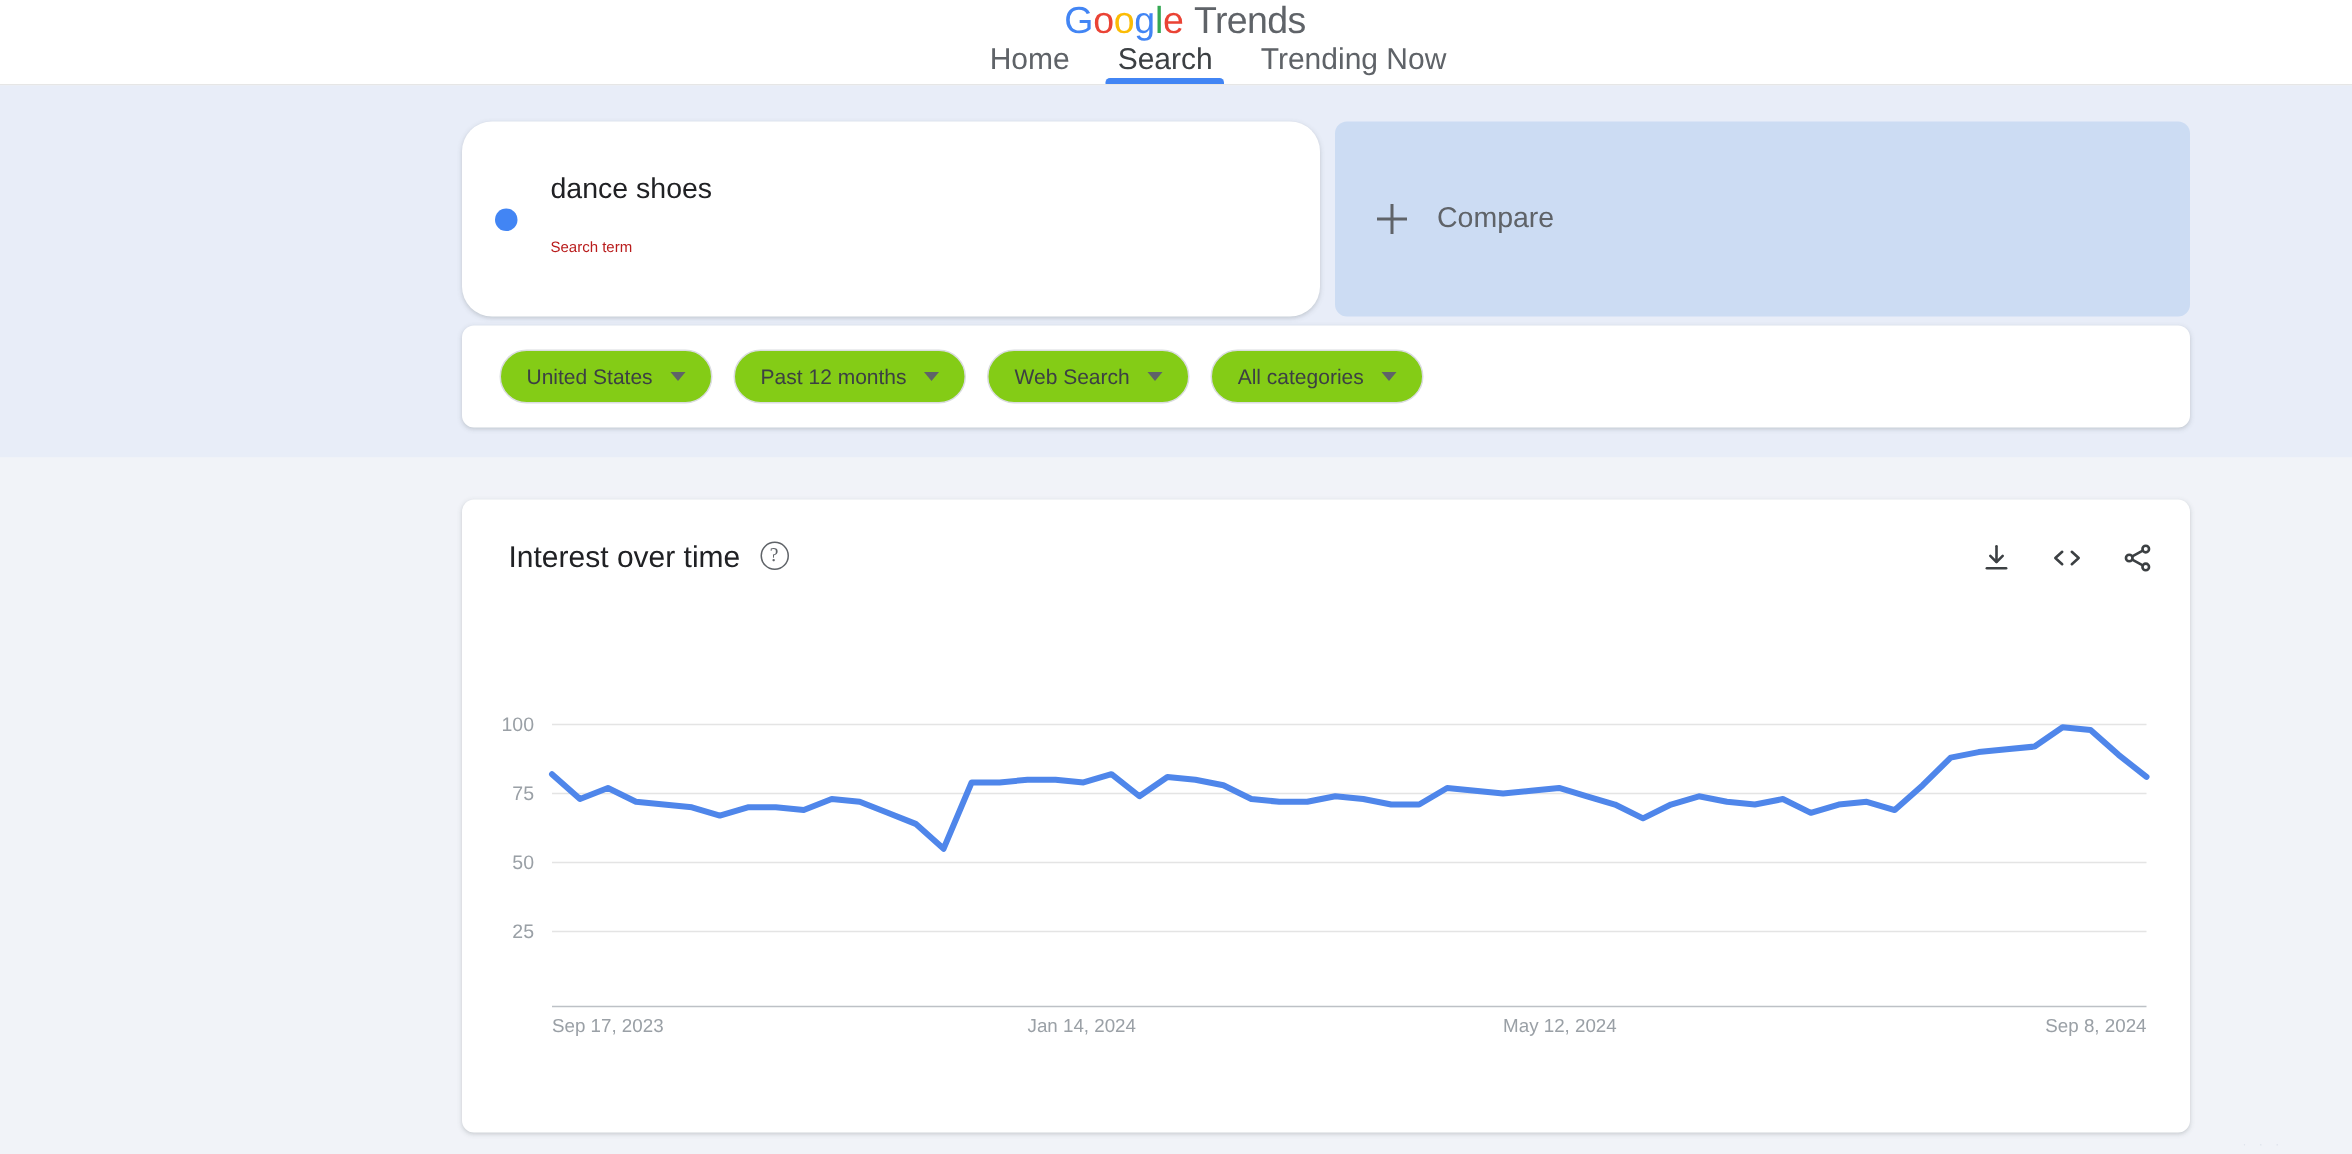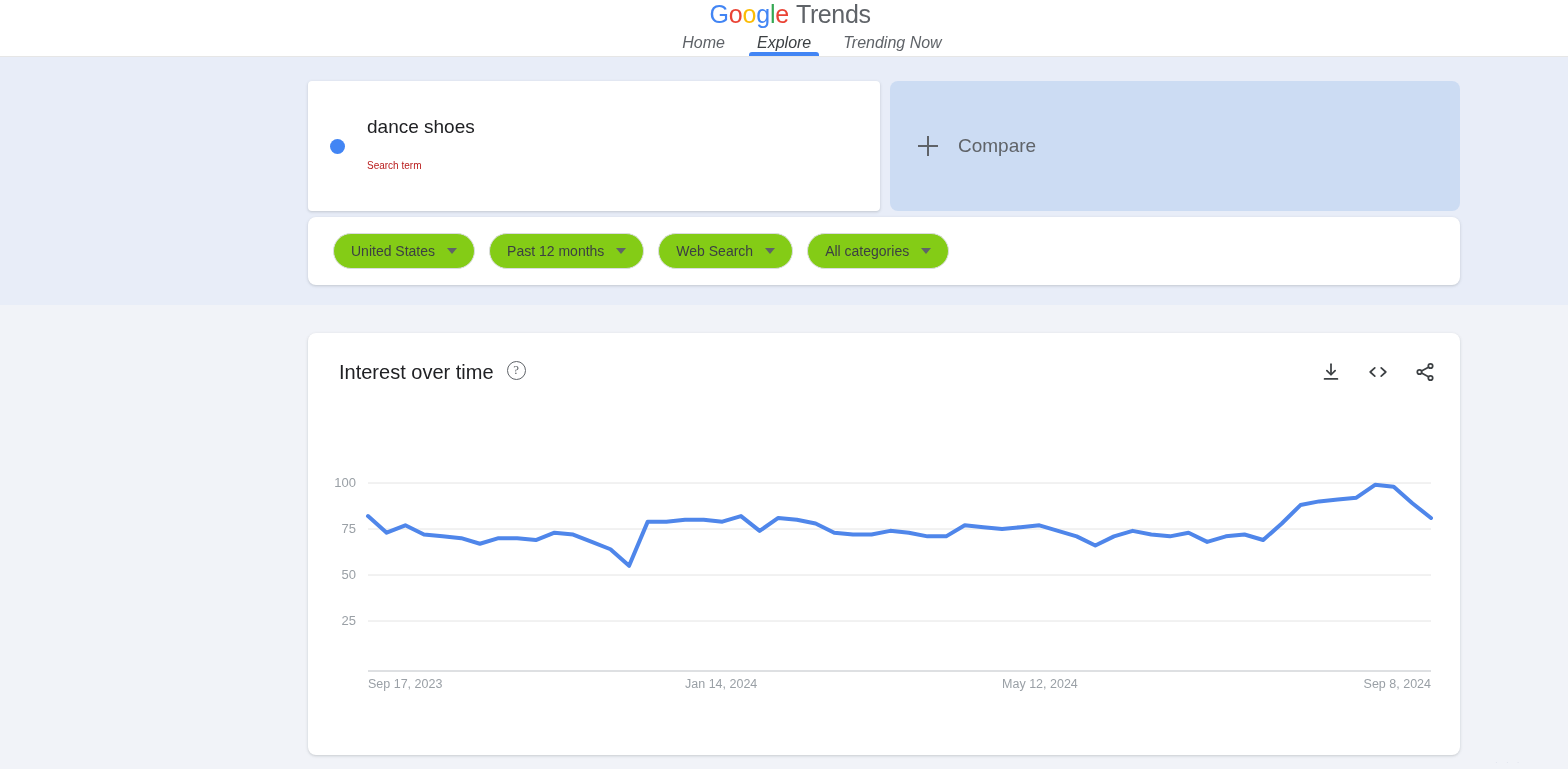--- a/index.html
+++ b/index.html
@@ -26,27 +26,26 @@
     white-space: nowrap;
     display: flex; align-items: baseline;
   }
   .brand .g-logo { font-size: 25px; letter-spacing: -0.2px; }
   .brand .g-logo span { }
   .brand .trends-word { color: #5f6368; margin-left: 7px; font-size: 25px; }
 
   .navlinks { display: flex; align-items: stretch; height: 57px; margin-left: 56px; }
   .navlink {
     position: relative;
-    display: flex; align-items: center;
+    display: flex; 
     padding: 0 16px;
-    font-size: 16px;
+    font-size: 20px;
     color: #5f6368;
     cursor: pointer;
     white-space: nowrap;
-    font-style: italic;
   }
   .navlink.active { color: #3c4043; }
   .navlink.active::after {
     content: "";
     position: absolute;
     left: 8px; right: 8px; bottom: 0;
     height: 4px;
     border-radius: 3px 3px 0 0;
     background: #4285f4;
   }
@@ -65,21 +64,21 @@
 
   
   .query-row {
     position: absolute; left: 308px; top: 81px;
     width: 1152px; height: 130px;
     display: flex;
   }
   .term-card {
     width: 572px; height: 130px;
     background: #ffffff;
-    border-radius: 4px;
+    border-radius: 20px;
     box-shadow: 0 1px 2px rgba(60,64,67,0.12), 0 1px 3px 1px rgba(60,64,67,0.07);
     display: flex; align-items: center;
     padding-left: 22px;
   }
   .term-dot {
     width: 15px; height: 15px;
     border-radius: 50%;
     background: #4285f4;
     flex: none;
     margin-right: 22px;
@@ -187,21 +186,21 @@
 <div class="topbar">
   <div class="brand">
     <span class="g-logo" id="google-wordmark"><span style="color: rgb(66, 133, 244);">G</span><span style="color: rgb(234, 67, 53);">o</span><span style="color: rgb(251, 188, 5);">o</span><span style="color: rgb(66, 133, 244);">g</span><span style="color: rgb(52, 168, 83);">l</span><span style="color: rgb(234, 67, 53);">e</span></span>
     <span class="trends-word">Trends</span>
   </div>
   <div class="navlinks" id="nav-links">
       <div class="navlink">
         <span>Home</span>
       </div>
       <div class="navlink active">
-        <span>Explore</span>
+        <span>Search</span>
       </div>
       <div class="navlink">
         <span>Trending Now</span>
       </div>
     </div>
 </div>
 
 <div class="band-upper"></div>
 <div class="band-lower"></div>
 

